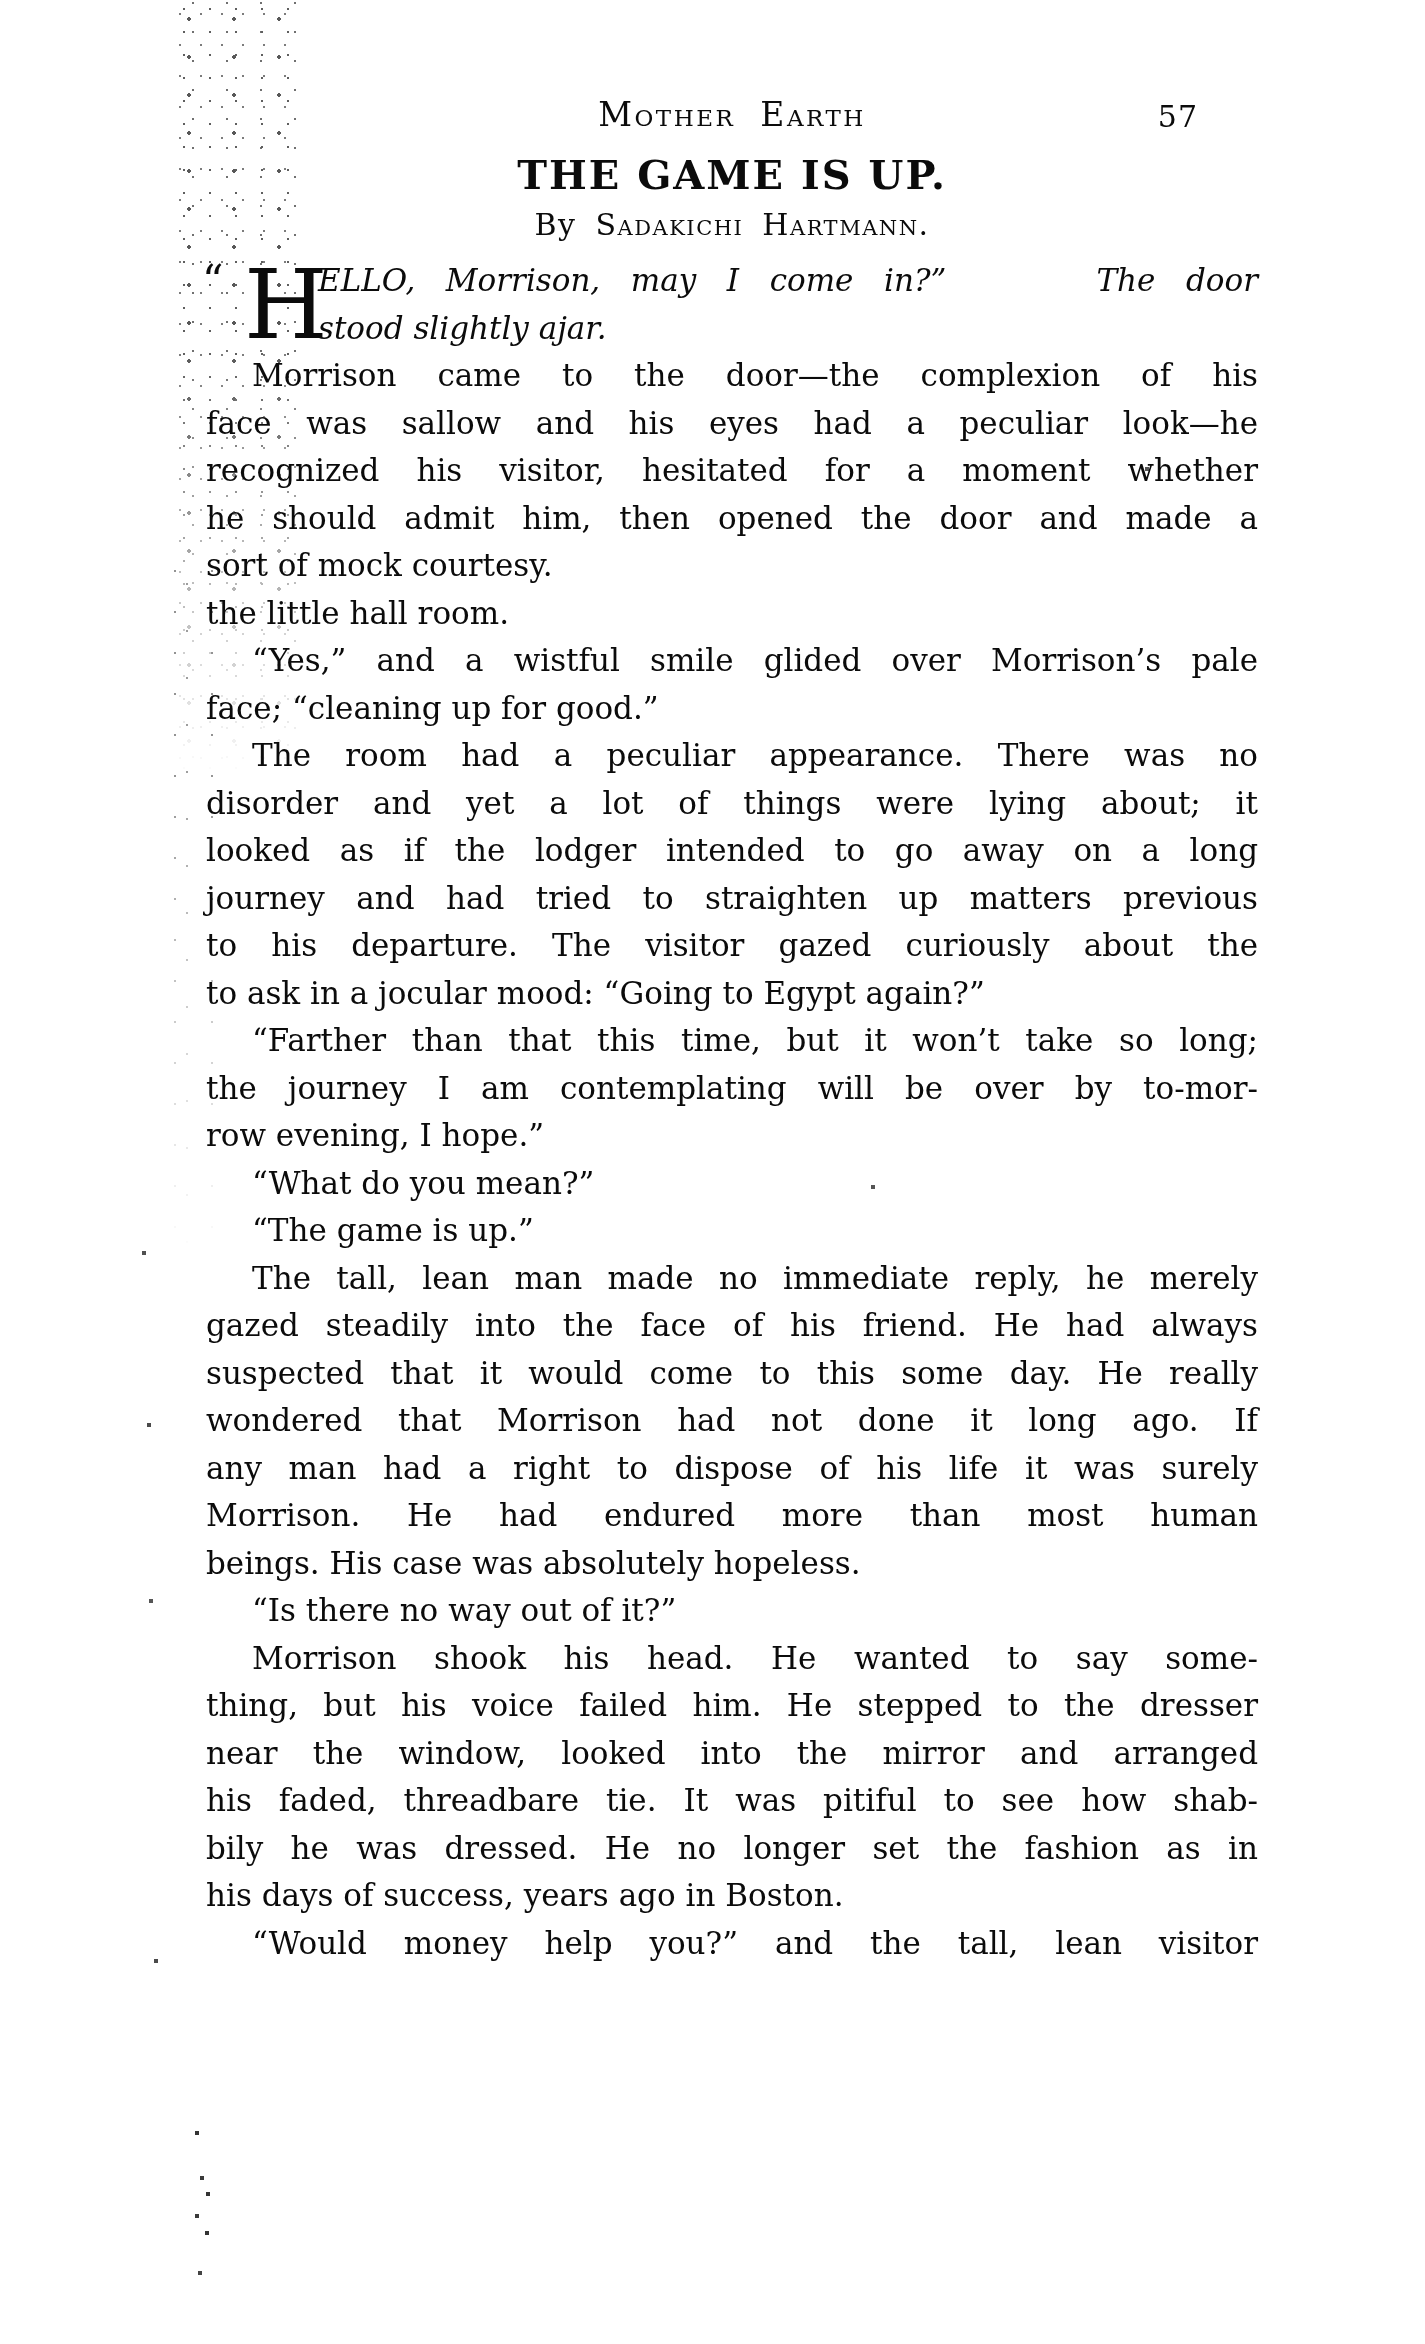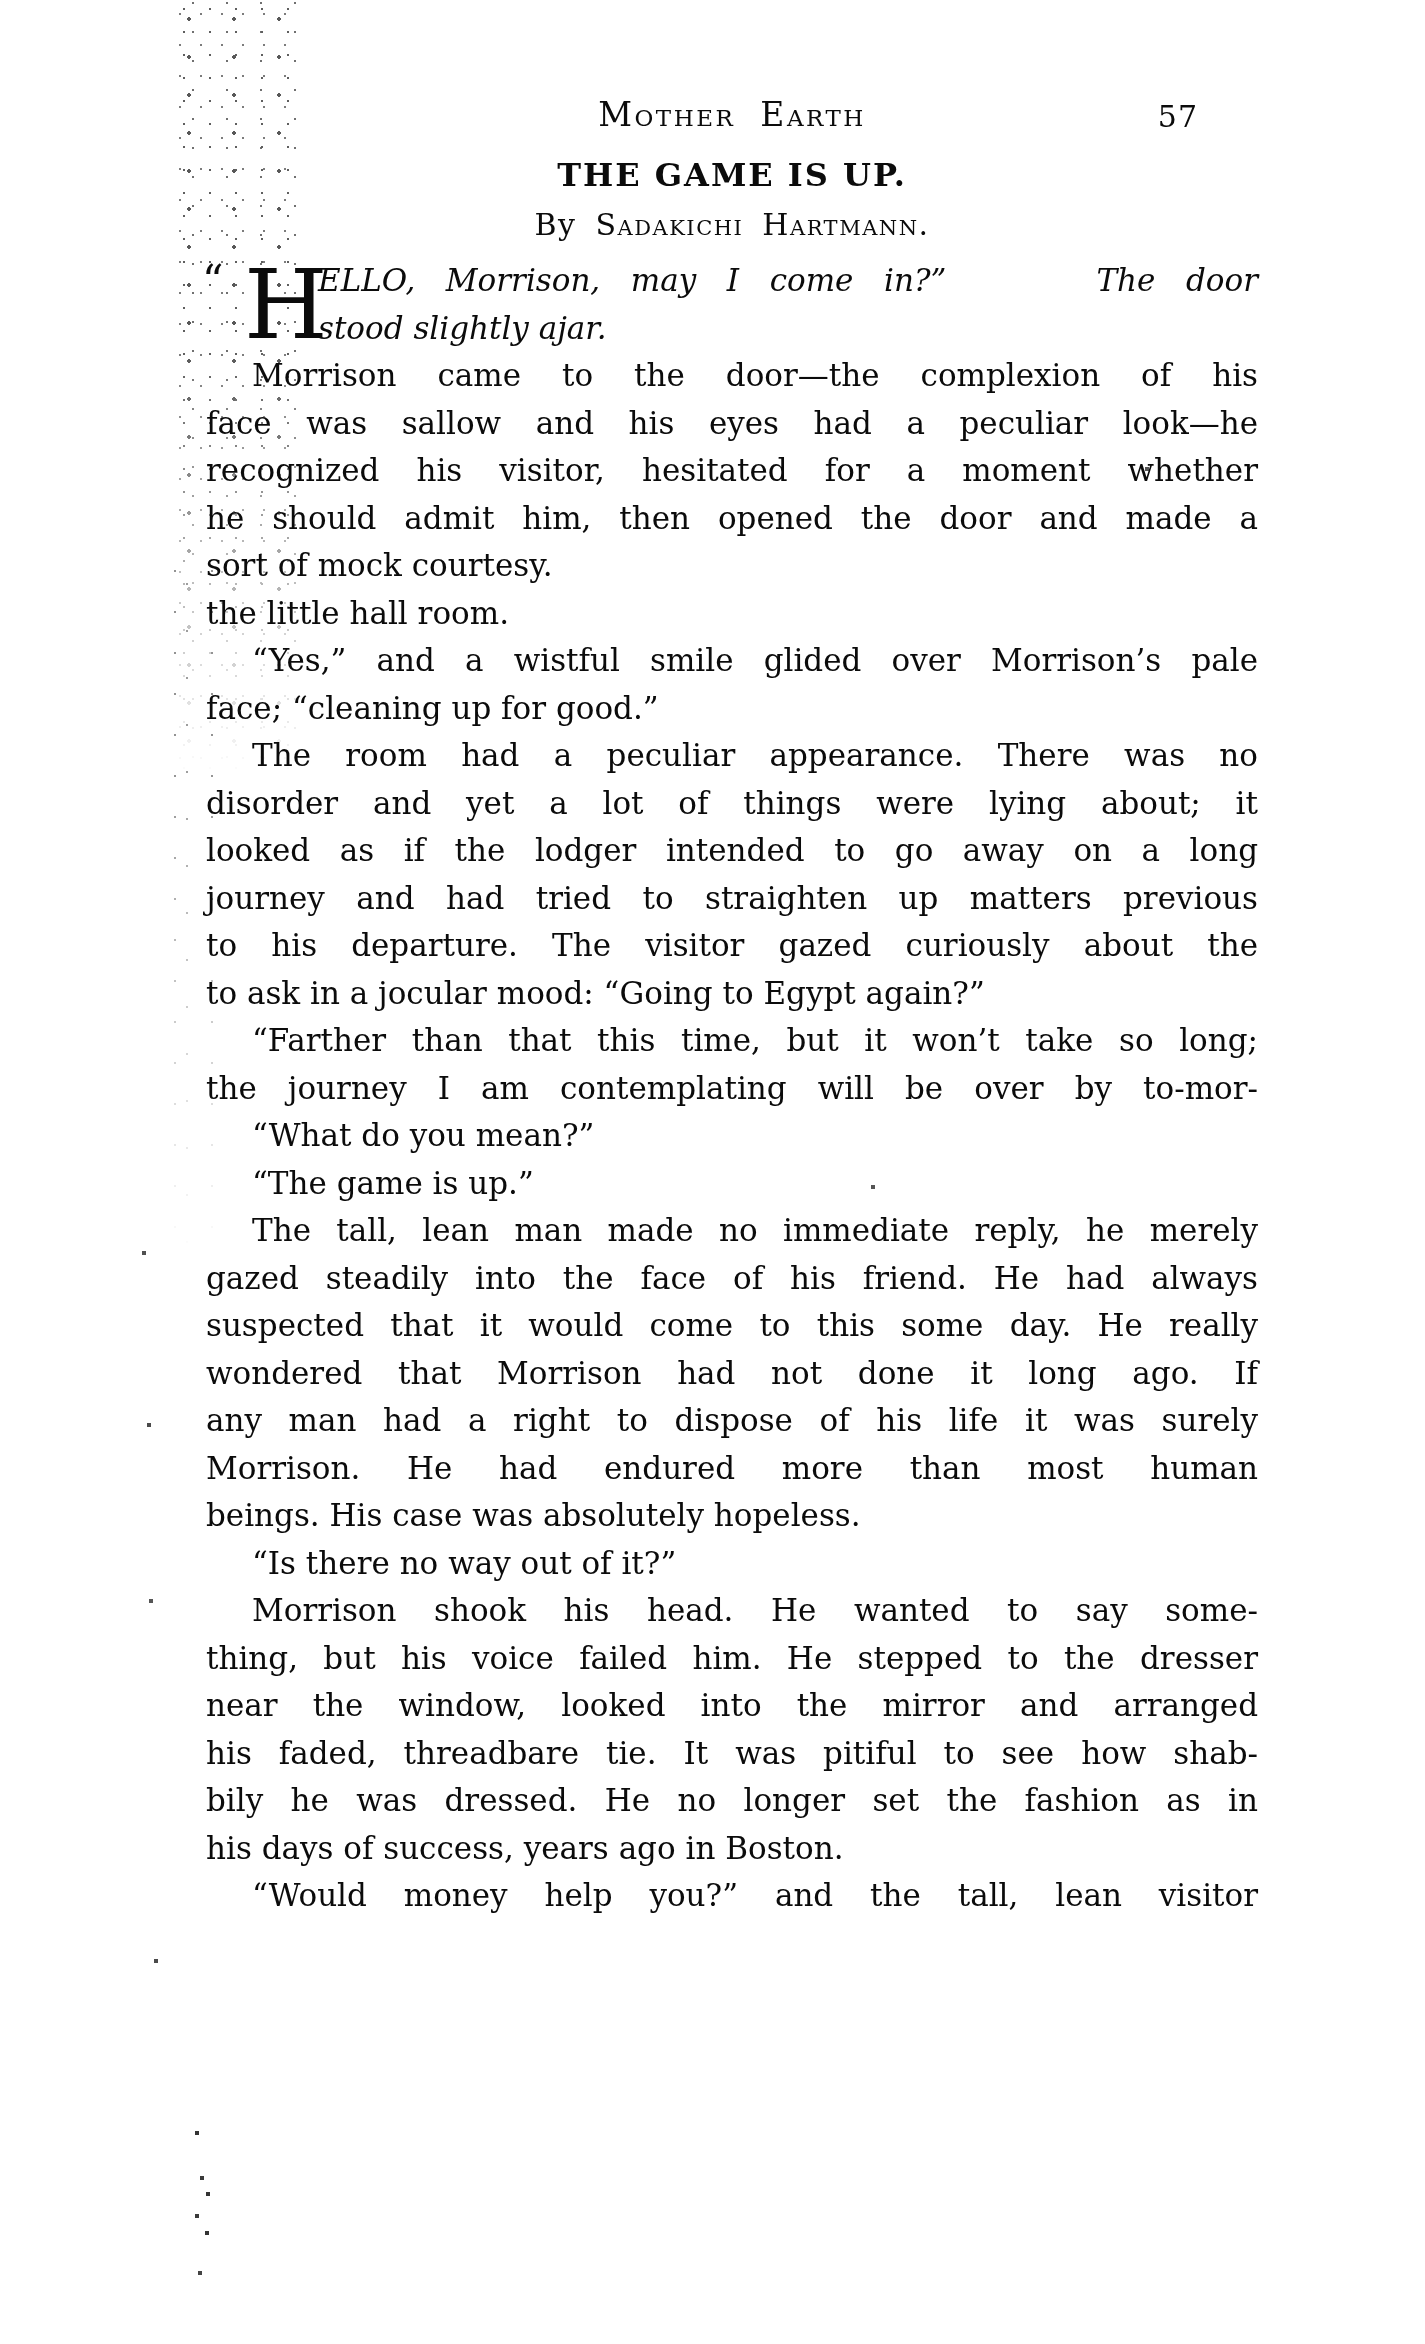--- a/index.html
+++ b/index.html
@@ -11,21 +11,21 @@
   .content{position:absolute;left:206px;top:97px;width:1052px;}
   .runhead{
     position:relative;text-align:center;font-variant:small-caps;
     font-size:33px;letter-spacing:2.5px;word-spacing:12px;line-height:36px;
   }
   .pagenum{
     position:absolute;right:60px;top:2px;font-size:30px;letter-spacing:1px;
     font-variant:normal;word-spacing:normal;
   }
   .title{
-    text-align:center;font-weight:bold;font-size:32px;letter-spacing:2px;
+    text-align:center;font-weight:bold;font-size:40px;letter-spacing:2px;
     margin-top:20px;line-height:44px;
   }
   .byline{
     text-align:center;font-size:30px;margin-top:10px;line-height:36px;
     letter-spacing:1.5px;word-spacing:8px;
   }
   .byline .sc{font-variant:small-caps;}
   .story{margin-top:14px;font-size:31px;text-justify:inter-word;}
   .para{margin:0;}
   .line{height:47.5px;line-height:47.5px;text-align:justify;white-space:normal;}
@@ -129,20 +129,21 @@
           <div class="line indent fill">The room had a peculiar appearance. There was no</div>
           <div class="line fill">disorder and yet a lot of things were lying about; it</div>
           <div class="line fill">looked as if the lodger intended to go away on a long</div>
           <div class="line fill">journey and had tried to straighten up matters previous</div>
           <div class="line fill">to his departure. The visitor gazed curiously about the</div>
           <div class="line">to ask in a jocular mood: “Going to Egypt again?”</div>
         </div>
         <div class="para">
           <div class="line indent fill">“Farther than that this time, but it won’t take so long;</div>
           <div class="line fill">the journey I am contemplating will be over by to-mor-</div>
+          <div class="line">row evening, I hope.”</div>
         </div>
         <div class="para">
           <div class="line indent">“What do you mean?”</div>
         </div>
         <div class="para">
           <div class="line indent">“The game is up.”</div>
         </div>
         <div class="para">
           <div class="line indent fill">The tall, lean man made no immediate reply, he merely</div>
           <div class="line fill">gazed steadily into the face of his friend. He had always</div>

